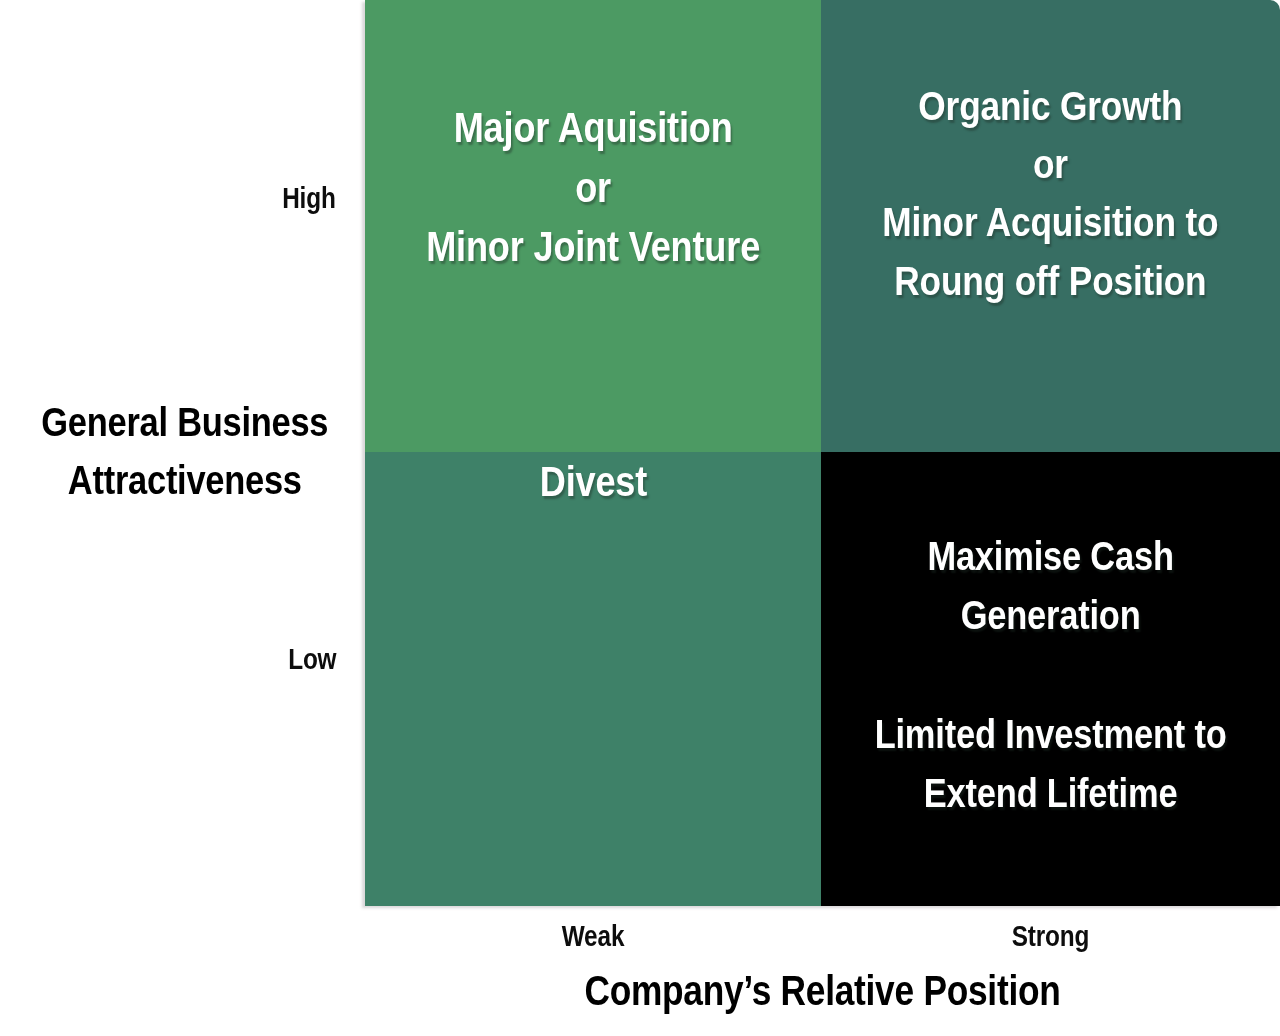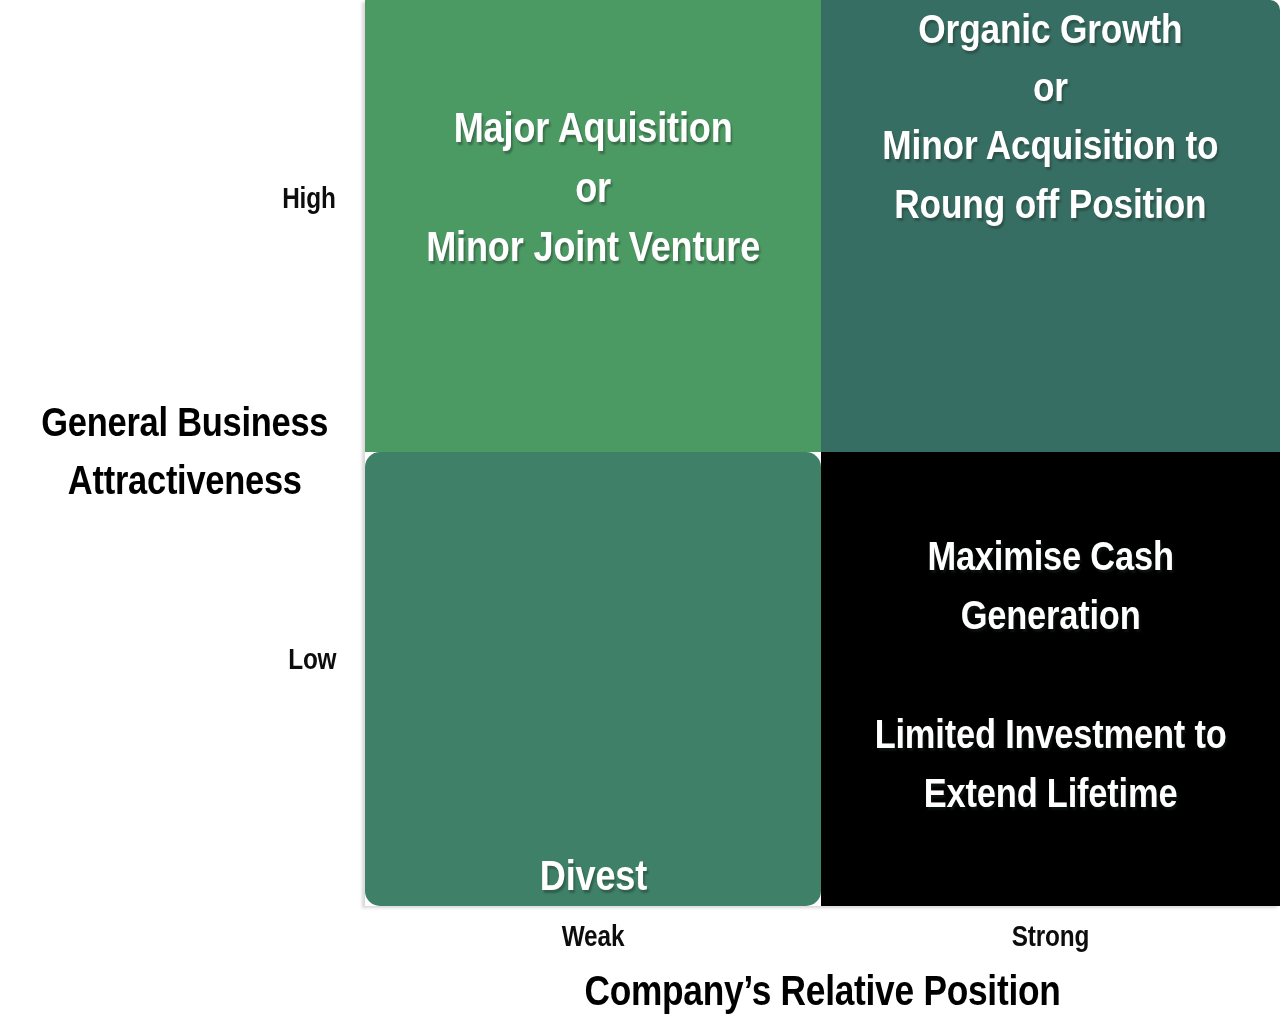--- a/index.html
+++ b/index.html
@@ -48,22 +48,22 @@
     letter-spacing: -0.2px;
     transform: scaleX(0.86);
     transform-origin: center center;
     text-shadow: 2px 3px 2px rgba(30,45,38,0.40);
     white-space: pre-line;
     font-stretch: condensed;
   }
 
   
   #quad-tl { align-items: flex-start; padding-top: 98px; }
-  #quad-tr { align-items: flex-start; }
-  #quad-bl { align-items: flex-end; border-radius: 15px; }
+  #quad-tr { align-items: flex-start; padding-top: 77px; }
+  #quad-bl { align-items: flex-start; }
   #quad-br { align-items: flex-start; padding-top: 75px; }
 
   #quad-tl .quad-text { font-size: 42px; }
   #quad-tr .quad-text { font-size: 41px; }
   #quad-bl .quad-text { font-size: 42px; }
   #quad-br .quad-text { font-size: 40px; line-height: 1.48; }
 
   
   .axis-tick {
     position: absolute;

